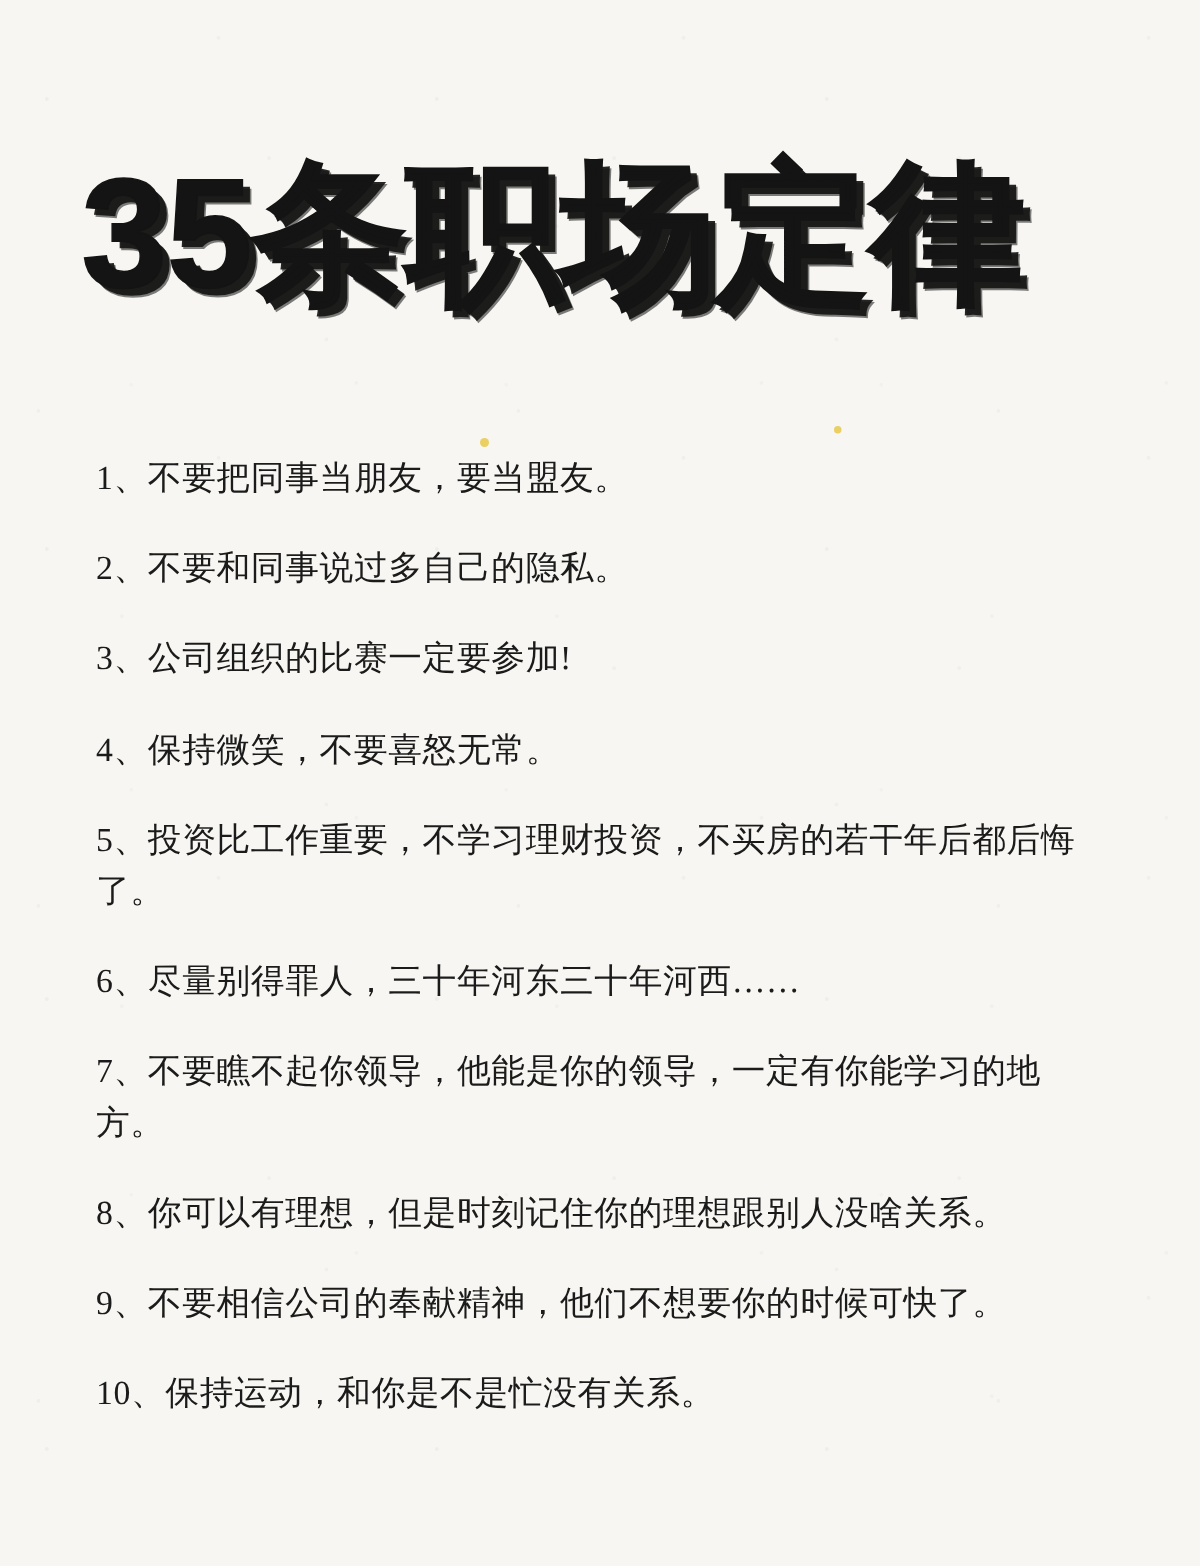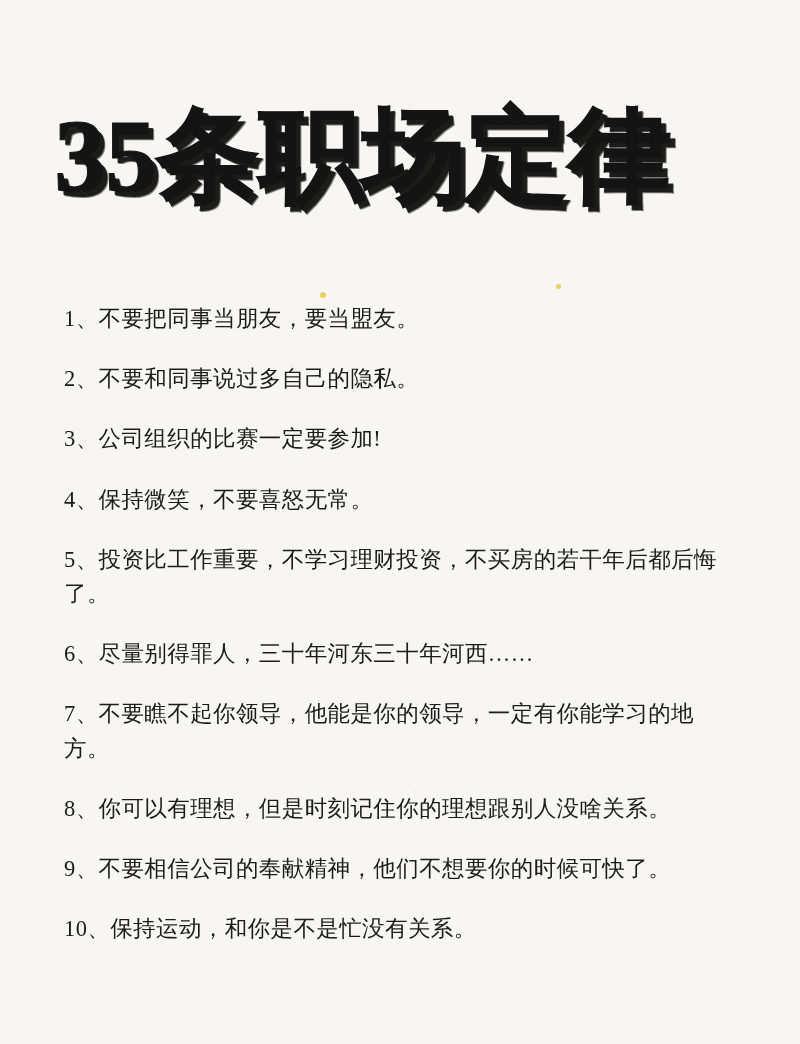--- a/index.html
+++ b/index.html
@@ -38,21 +38,21 @@
     box-sizing: border-box;
     padding: 0 46px;
   }
   .title-block {
     padding-top: 104px;
     padding-left: 8px;
     padding-right: 8px;
     height: 150px;
   }
   .title {
-    font-family: Liberation Serif, serif;
+    font-family: Liberation Sans, sans-serif;
     font-weight: 900;
     font-size: 104px;
     line-height: 1.0;
     letter-spacing: -1px;
     color: #141414;
     white-space: nowrap;
     text-shadow:
       5px 5px 0 rgba(20,20,20,0.92),
       6px 6px 0 rgba(20,20,20,0.55);
     -webkit-text-stroke: 1px #141414;

